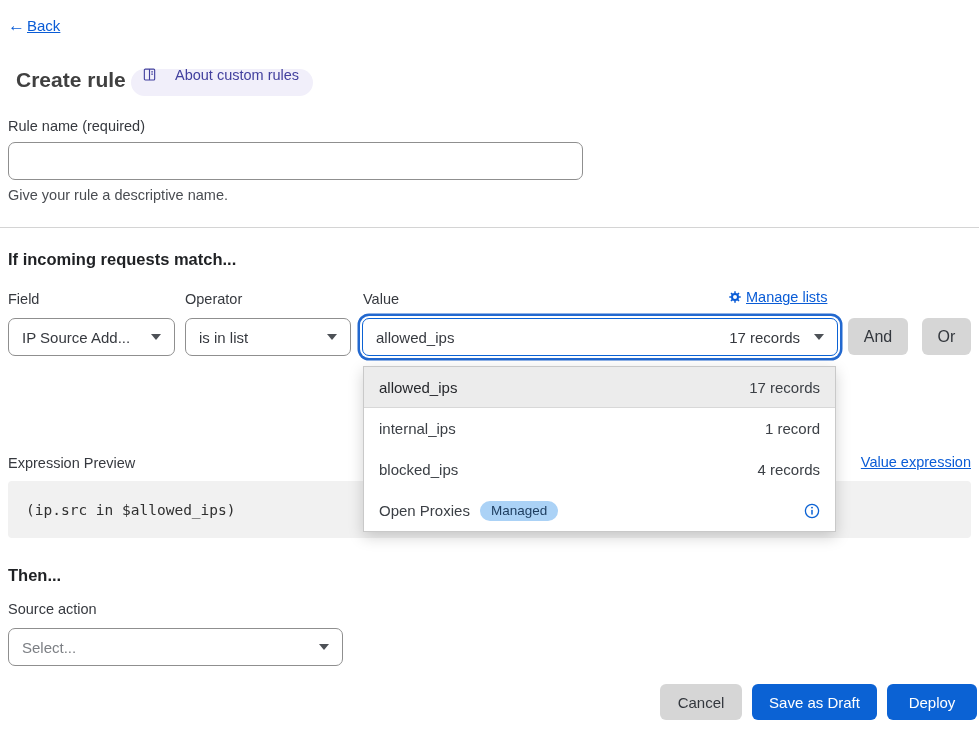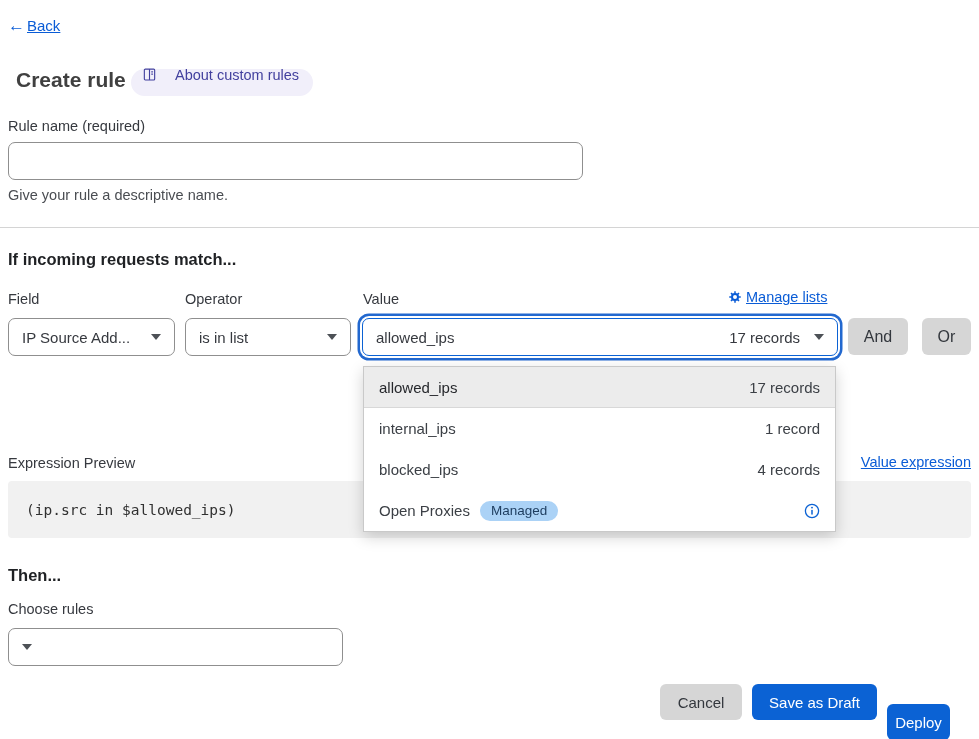--- a/index.html
+++ b/index.html
@@ -176,21 +176,21 @@
   .footer-btn {
     height:36px; border:none; border-radius:6px;
     font-size:15px;
     font-family:"Liberation Sans","DejaVu Sans",sans-serif;
     cursor:pointer;
     display:flex; align-items:center; justify-content:center;
   }
   .cancel-btn { left:660px; top:684px; width:82px; background:#d6d6d6; color:#33373d; }
   .blue-btn { background:#0b62d4; color:#ffffff; }
   .save-draft-btn { left:752px; top:684px; width:125px; }
-  .deploy-btn { left:887px; top:704px; width:63px;text-align:right; }
+  .deploy-btn { left:887px; top:684px; width:90px;text-align:right; }
 
   .icon { display:inline-flex; align-items:center; justify-content:center; flex:none; }
 </style>
 </head>
 <body>
 
 <div class="page">
 
   <a class="abs back-link">
     <span class="arrow icon">←</span>
@@ -287,22 +287,23 @@
     </div>
   </div>
 
   <div class="abs field-label expr-label">Expression Preview</div>
   <a class="abs edit-expression">Value expression</a>
   <div class="abs expr-block">
     <span class="expr-code">(ip.src in $allowed_ips)</span>
   </div>
 
   <div class="abs section-heading then-heading">Then...</div>
-  <div class="abs field-label action-label">Choose rules</div>
+  <div class="abs field-label action-label">Source action</div>
   <div class="abs select action-select">
+    <span class="sel-text">Select...</span>
     <span class="caret"></span>
   </div>
 
   <button class="abs footer-btn cancel-btn">Cancel</button>
   <button class="abs footer-btn blue-btn save-draft-btn">Save as Draft</button>
   <button class="abs footer-btn blue-btn deploy-btn">Deploy</button>
 
 </div>
 
 </body></html>

